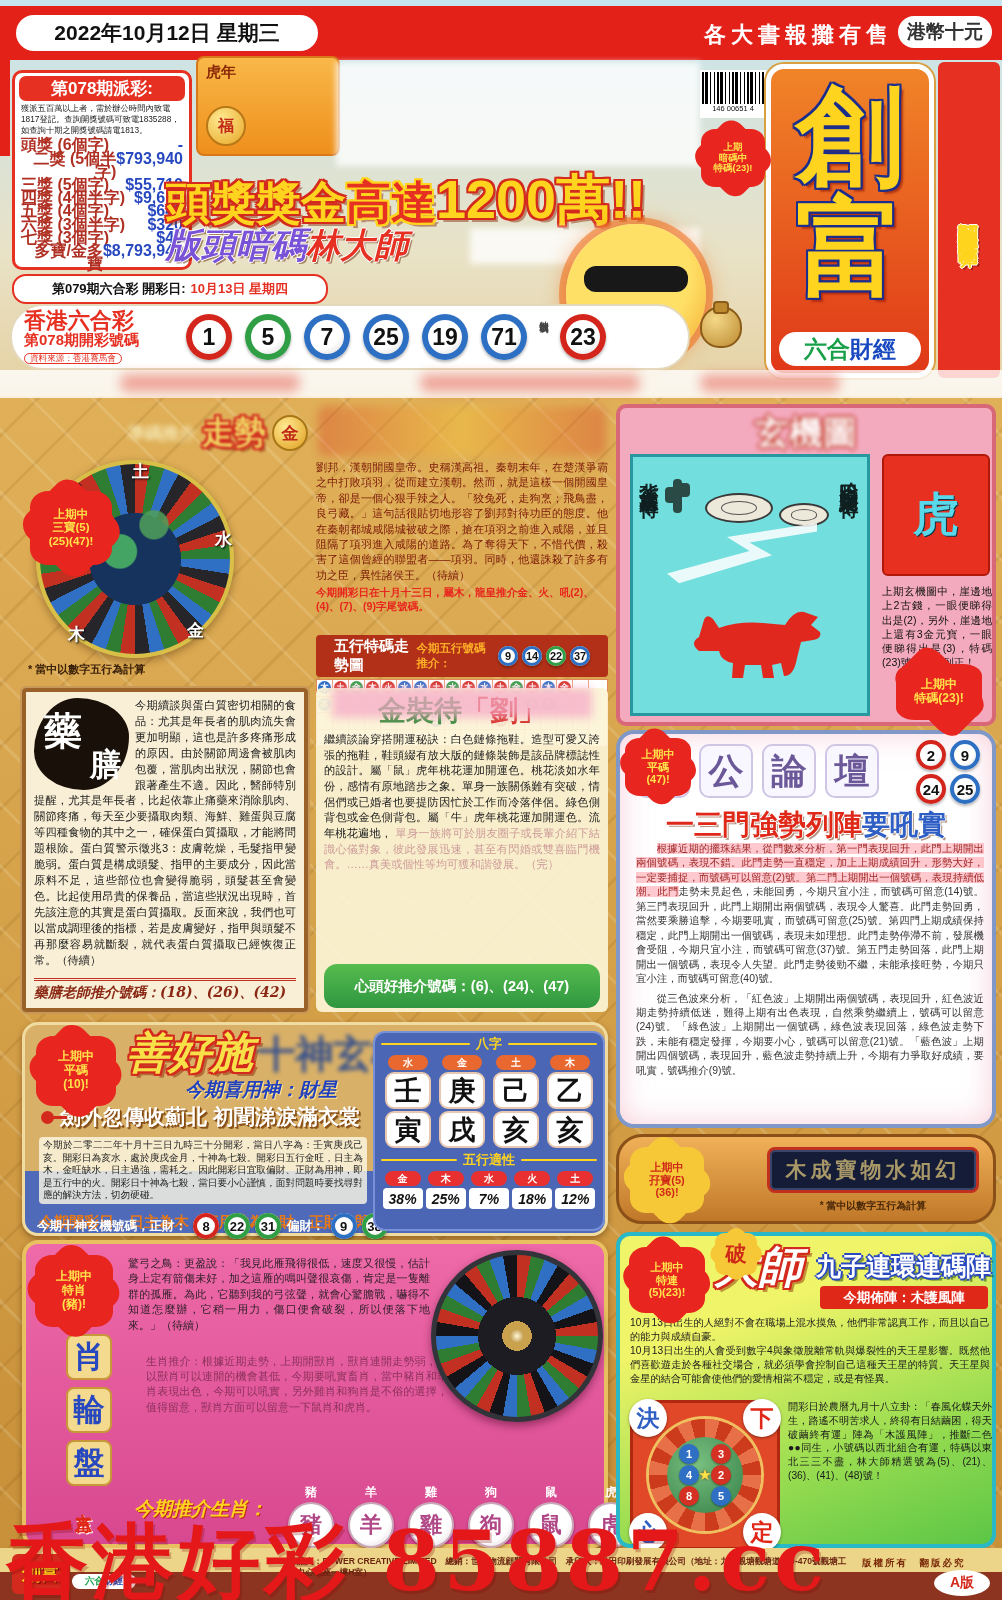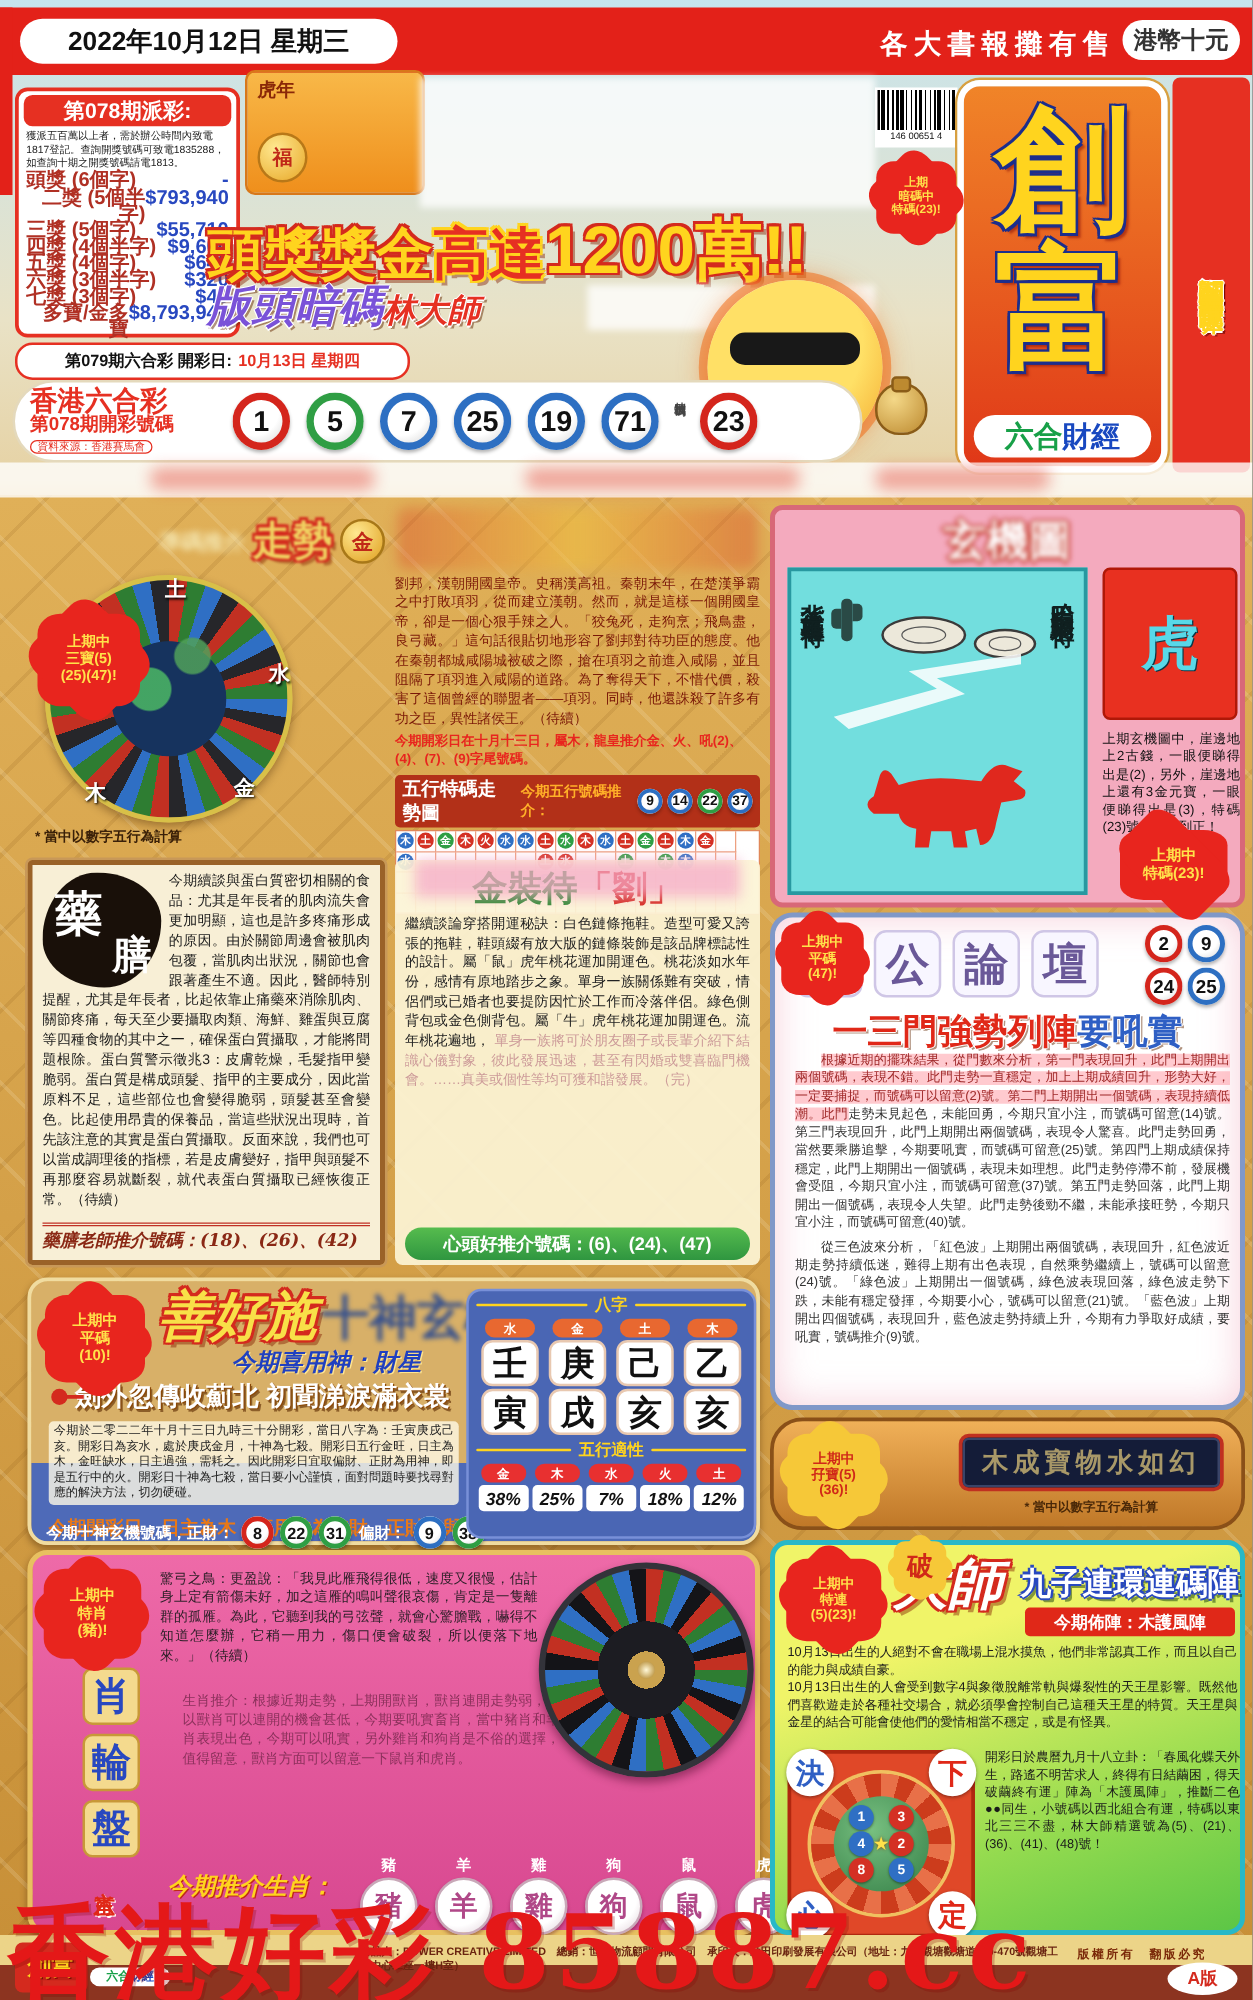--- a/index.html
+++ b/index.html
@@ -45,21 +45,21 @@
   .headline{left:166px;top:164px;white-space:nowrap;font-weight:900;}
   .h1a{font-size:45px;color:#ffd41e;}
   .h1b{font-size:45px;color:#e63022;}
   .h1c{font-size:54px;color:#ffd41e;}
   .o-red{text-shadow:-2px 0 #d42a1e,2px 0 #d42a1e,0 -2px #d42a1e,0 2px #d42a1e,-2px -2px #d42a1e,2px 2px #d42a1e,-2px 2px #d42a1e,2px -2px #d42a1e,4px 4px 0 rgba(130,30,0,.45);}
   .o-yel{text-shadow:-2px 0 #ffd41e,2px 0 #ffd41e,0 -2px #ffd41e,0 2px #ffd41e,-2px -2px #ffd41e,2px 2px #ffd41e,-2px 2px #ffd41e,2px -2px #ffd41e,4px 4px 0 rgba(130,30,0,.45);}
   .o-blue{text-shadow:-2px 0 #1c2e8c,2px 0 #1c2e8c,0 -2px #1c2e8c,0 2px #1c2e8c,-2px -2px #1c2e8c,2px 2px #1c2e8c,-2px 2px #1c2e8c,2px -2px #1c2e8c,4px 4px 2px rgba(140,20,10,.6);}
   .o-white{text-shadow:-1px 0 #fff,1px 0 #fff,0 -1px #fff,0 1px #fff,2px 2px 0 rgba(100,40,0,.5);}
   .subline{left:166px;top:222px;white-space:nowrap;font-weight:900;font-style:italic;}
   .s1a{font-size:35px;color:#7a52d8;}
-  .s1b{font-size:26px;color:#e63022;}
+  .s1b{font-size:34px;color:#e63022;}
   .promo{left:196px;top:56px;width:140px;height:96px;border-radius:8px;background:linear-gradient(180deg,#f8b848,#ef8f1c);border:2px solid #d8781a;}
   .promo .hy{position:absolute;top:5px;left:8px;color:#8a2808;font-weight:800;font-size:15px;}
   .coin{position:absolute;left:8px;bottom:8px;width:36px;height:36px;border-radius:50%;
     background:radial-gradient(circle at 35% 30%,#ffe890,#e8a828);border:2px solid #b87818;
     display:flex;align-items:center;justify-content:center;color:#c02818;font-weight:900;font-size:16px;}
   .smear{background:rgba(255,255,255,.78);filter:blur(3px);}
   .redblob{background:#e03020;opacity:.4;filter:blur(6px);border-radius:8px;}
   
   .barcode{left:700px;top:70px;width:66px;height:48px;background:#fff;padding:2px;box-sizing:border-box;}
   .bars{height:32px;background:repeating-linear-gradient(90deg,#000 0 2px,#fff 2px 3px,#000 3px 6px,#fff 6px 8px,#000 8px 9px,#fff 9px 12px,#000 12px 13px,#fff 13px 15px);}
@@ -114,21 +114,21 @@
   .rlab:nth-child(2){right:-2px;top:64px;}
   .rlab:nth-child(3){right:26px;bottom:12px;}
   .rlab:nth-child(4){left:28px;bottom:8px;}
   .rlab:nth-child(5){left:-2px;top:68px;}
   .wheelnote{left:28px;top:662px;font-size:11px;font-weight:800;color:#3a2008;}
   .storydeco{left:318px;top:406px;width:288px;height:50px;border-radius:8px;
     background:linear-gradient(90deg,#d8302055,#f0c04088,#d8302055);filter:blur(5px);}
   .storybox{left:316px;top:460px;width:292px;}
   .storytext{font-size:11px;line-height:1.4;color:#7a1808;text-align:justify;}
   .storytip{font-size:10.6px;font-weight:800;color:#e8251e;margin-top:3px;}
-  .chartbar{display:flex;align-items:center;gap:6px;background:#b23018;border-radius:4px;padding:2px 6px;margin-top:6px;}
+  .chartbar{display:flex;align-items:center;gap:6px;background:#b23018;border-radius:4px;padding:2px 18px;margin-top:21px;}
   .chartbar .cb1{color:#fff;font-weight:900;font-size:15px;}
   .chartbar .cb2{color:#ffb028;font-weight:700;font-size:11.5px;}
   .grid{margin-top:2px;background:#fff;border:1px solid #e08858;}
   .grow{display:flex;}
   .gcell{width:16px;height:16.5px;border-right:1px solid #eda080;border-bottom:1px solid #eda080;display:flex;align-items:center;justify-content:center;box-sizing:border-box;}
   .dot{width:13px;height:13px;border-radius:50%;color:#fff;font-size:8.5px;font-weight:700;display:flex;align-items:center;justify-content:center;}
   .dot.red{background:#d43024}.dot.green{background:#2f9e44}.dot.blue{background:#2f6fc4}
   .dot.none{background:transparent;color:transparent;}
   
   .yaoshan{left:22px;top:688px;width:286px;height:324px;background:#f8efd6;border:4px solid #9a6228;outline:2px solid #c89858;border-radius:4px;
@@ -138,21 +138,21 @@
   .inkblob .yc2{position:absolute;right:8px;bottom:4px;color:#fff;font-size:31px;font-weight:900;font-family:"DejaVu Serif",serif;}
   .ybody{font-size:11.2px;line-height:1.42;color:#1a1a1a;text-align:justify;flex:1;overflow:hidden;}
   .yfoot{border-top:3px double #c03024;margin-top:3px;padding-top:3px;color:#8a2815;font-weight:800;font-style:italic;font-size:14px;font-family:"DejaVu Serif",serif;}
   
   .fashion{left:316px;top:688px;width:292px;height:324px;background:rgba(252,244,214,.92);border-radius:6px;padding:4px 8px;box-sizing:border-box;display:flex;flex-direction:column;}
   .ftitle{text-align:center;font-size:28px;font-weight:900;color:#2e8b34;position:relative;height:40px;}
   .ftitle .liu{color:#d42a1e;}
   .fsmear{position:absolute;left:8px;top:-4px;width:260px;height:30px;background:rgba(246,170,200,.75);filter:blur(5px);}
   .fbody{font-size:11.2px;line-height:1.4;color:#222;text-align:justify;flex:1;overflow:hidden;}
   .fbody .faded{opacity:.5;color:#a04868;}
-  .ffoot{height:26px;border-radius:13px;background:linear-gradient(180deg,#56bc4e,#2f9640);color:#fff;font-weight:800;font-size:14.5px;
+  .ffoot{height:44px;border-radius:13px;background:linear-gradient(180deg,#56bc4e,#2f9640);color:#fff;font-weight:800;font-size:14.5px;
     display:flex;align-items:center;justify-content:center;margin-top:3px;}
   
   .shishen{left:22px;top:1022px;width:586px;height:214px;border-radius:16px;border:3px solid #f0dca0;box-sizing:border-box;
     background:linear-gradient(180deg,#d8b068 0 70%,#4e6ab8 70%);box-shadow:0 3px 6px rgba(60,30,0,.4);}
   .badgeD{left:8px;top:8px;width:86px;height:76px;font-size:12px;}
   .sstitle{left:102px;top:0px;white-space:nowrap;}
   .ss1{font-size:42px;font-weight:900;font-style:italic;color:#f8e048;}
   .ss2{font-size:38px;font-weight:900;color:#36508c;filter:blur(2px);}
   .sssub{left:160px;top:52px;font-size:19px;font-weight:800;font-style:italic;color:#2040c0;text-shadow:1px 1px 0 #ffe690;}
   .sshead{left:16px;top:78px;display:flex;align-items:center;gap:6px;}

